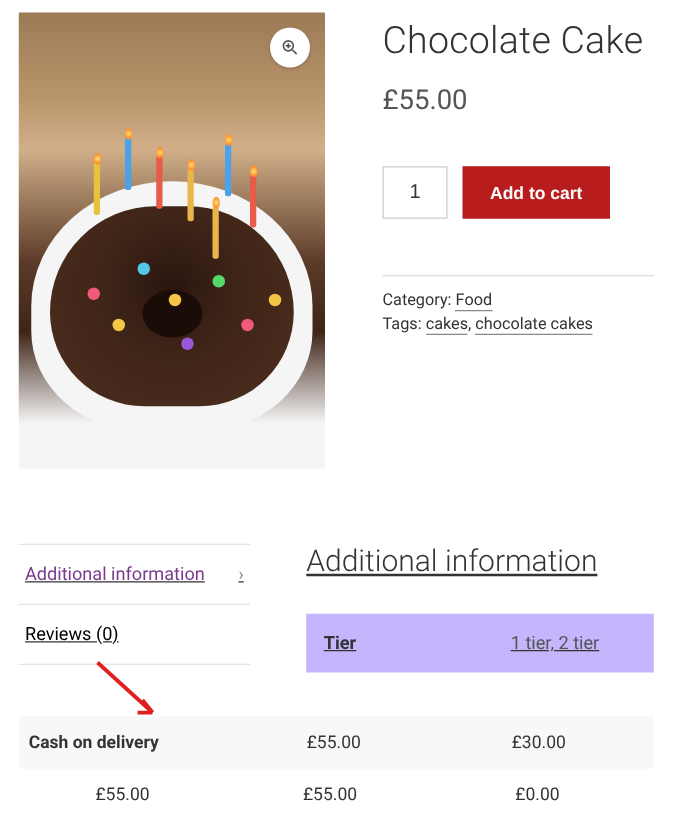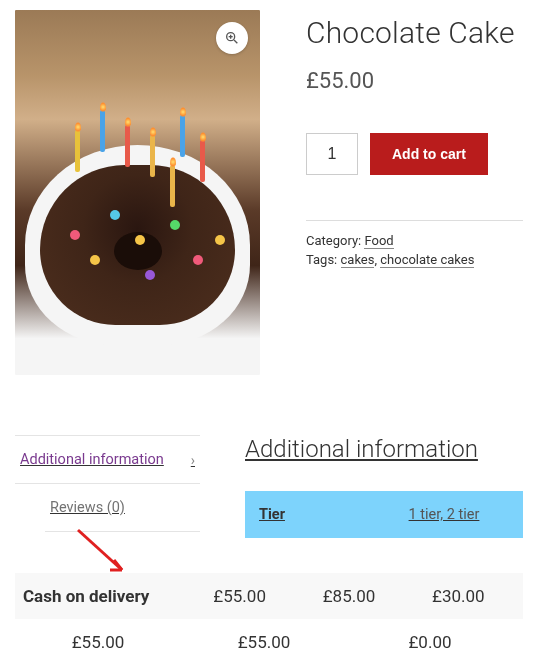--- a/index.html
+++ b/index.html
@@ -90,32 +90,32 @@
     .tabs-section {
       display:flex; gap:45px; margin-bottom:35px;text-decoration:underline;
     }
     .tabs-col { width:185px; flex-shrink:0; }
     .tab-item {
       padding:15px 5px; border-bottom:1px solid #e4e4e4;
       display:flex; justify-content:space-between; align-items:center;
       font-size:14.5px; color:#333; cursor:pointer;
     }
     .tab-item.active { color:#7a3a8f; border-top:1px solid #e4e4e4; }
-    .tab-item.inactive { color:#737373;margin-left:30px; }
+    .tab-item.inactive { color:#000000; }
     .tab-item .chev { font-size:14px; color:#888; }
     .content-col { flex:1; }
     .content-heading {
       font-size:24px; font-weight:300; color:#333; margin-bottom:28px;
     }
     .attr-table { width:100%; }
-    .attr-row { display:flex; padding:15px 14px; background:#7dd3fc; font-size:14.5px; }
+    .attr-row { display:flex; padding:15px 14px; background:#c4b5fd; font-size:14.5px; }
     .attr-label { width:120px; font-weight:700; color:#333; }
     .attr-value { flex:1; text-align:center; color:#555; }
     .price-section { margin-top:30px; position:relative; }
-    .price-table { width:100%; font-size:17px; }
+    .price-table { width:100%; font-size:14px; }
     .price-row { display:flex; padding:13px 0; }
     .price-row.alt { background:#f8f8f8; }
     .pm-label { width:170px; font-weight:700; color:#333; padding-left:8px; }
     .price-cell { flex:1; text-align:center; color:#333; }
     .price-cell.last { padding-right:10px; }
     .arrow-wrap{position:absolute;left:55px;top:-48px;}
     .arrow-wrap svg{width:70px;height:55px;}
   </style>
 </head>
 <body>
@@ -196,21 +196,20 @@
   <div class="arrow-wrap">
     <svg viewBox="0 0 70 55">
       <path d="M 8 5 Q 30 25 52 45" stroke="#e02020" stroke-width="3" fill="none"></path>
       <path d="M 52 45 L 44 35 M 52 45 L 40 45" stroke="#e02020" stroke-width="3" fill="none"></path>
     </svg>
   </div>
   <div class="price-table">
     <div class="price-row alt">
       <div class="pm-label">Cash on delivery</div>
       <div class="price-cell">£55.00</div>
-      <div class="price-cell">£85.00</div>
       <div class="price-cell last">£30.00</div>
     </div>
     <div class="price-row">
       <div class="price-cell">£55.00</div>
       <div class="price-cell">£55.00</div>
       <div class="price-cell last">£0.00</div>
     </div>
   </div>
 </div>
 

